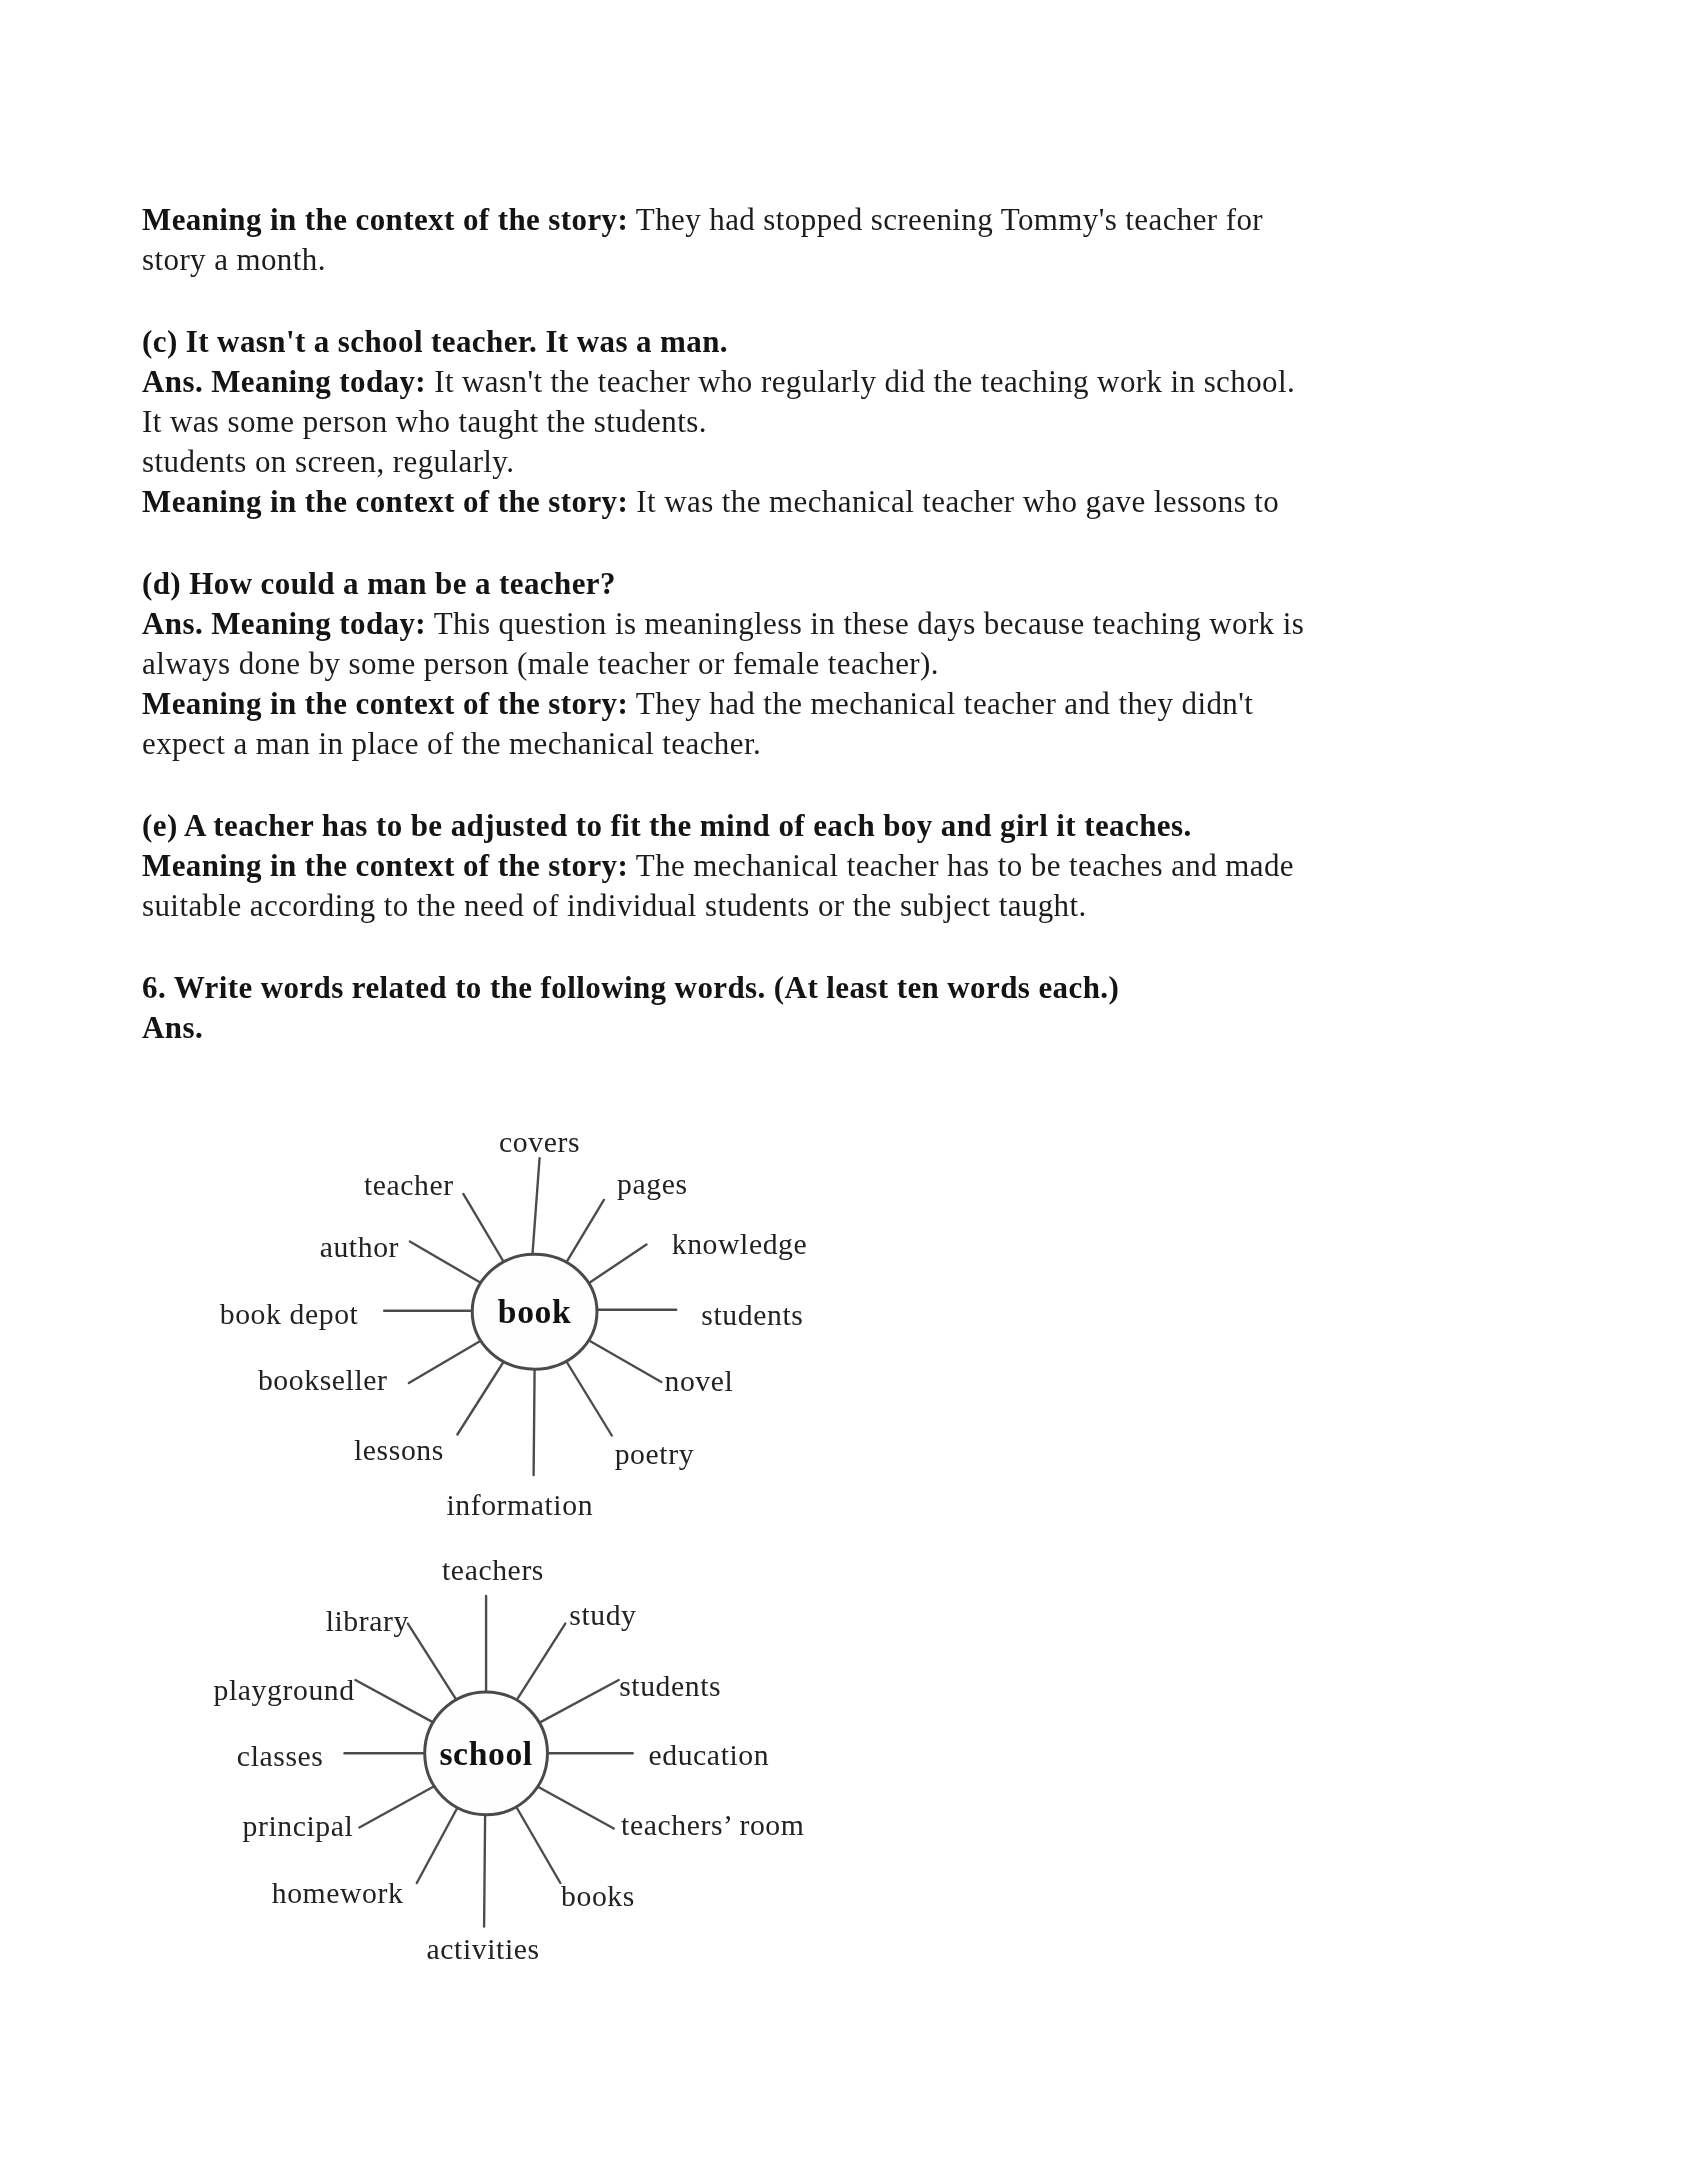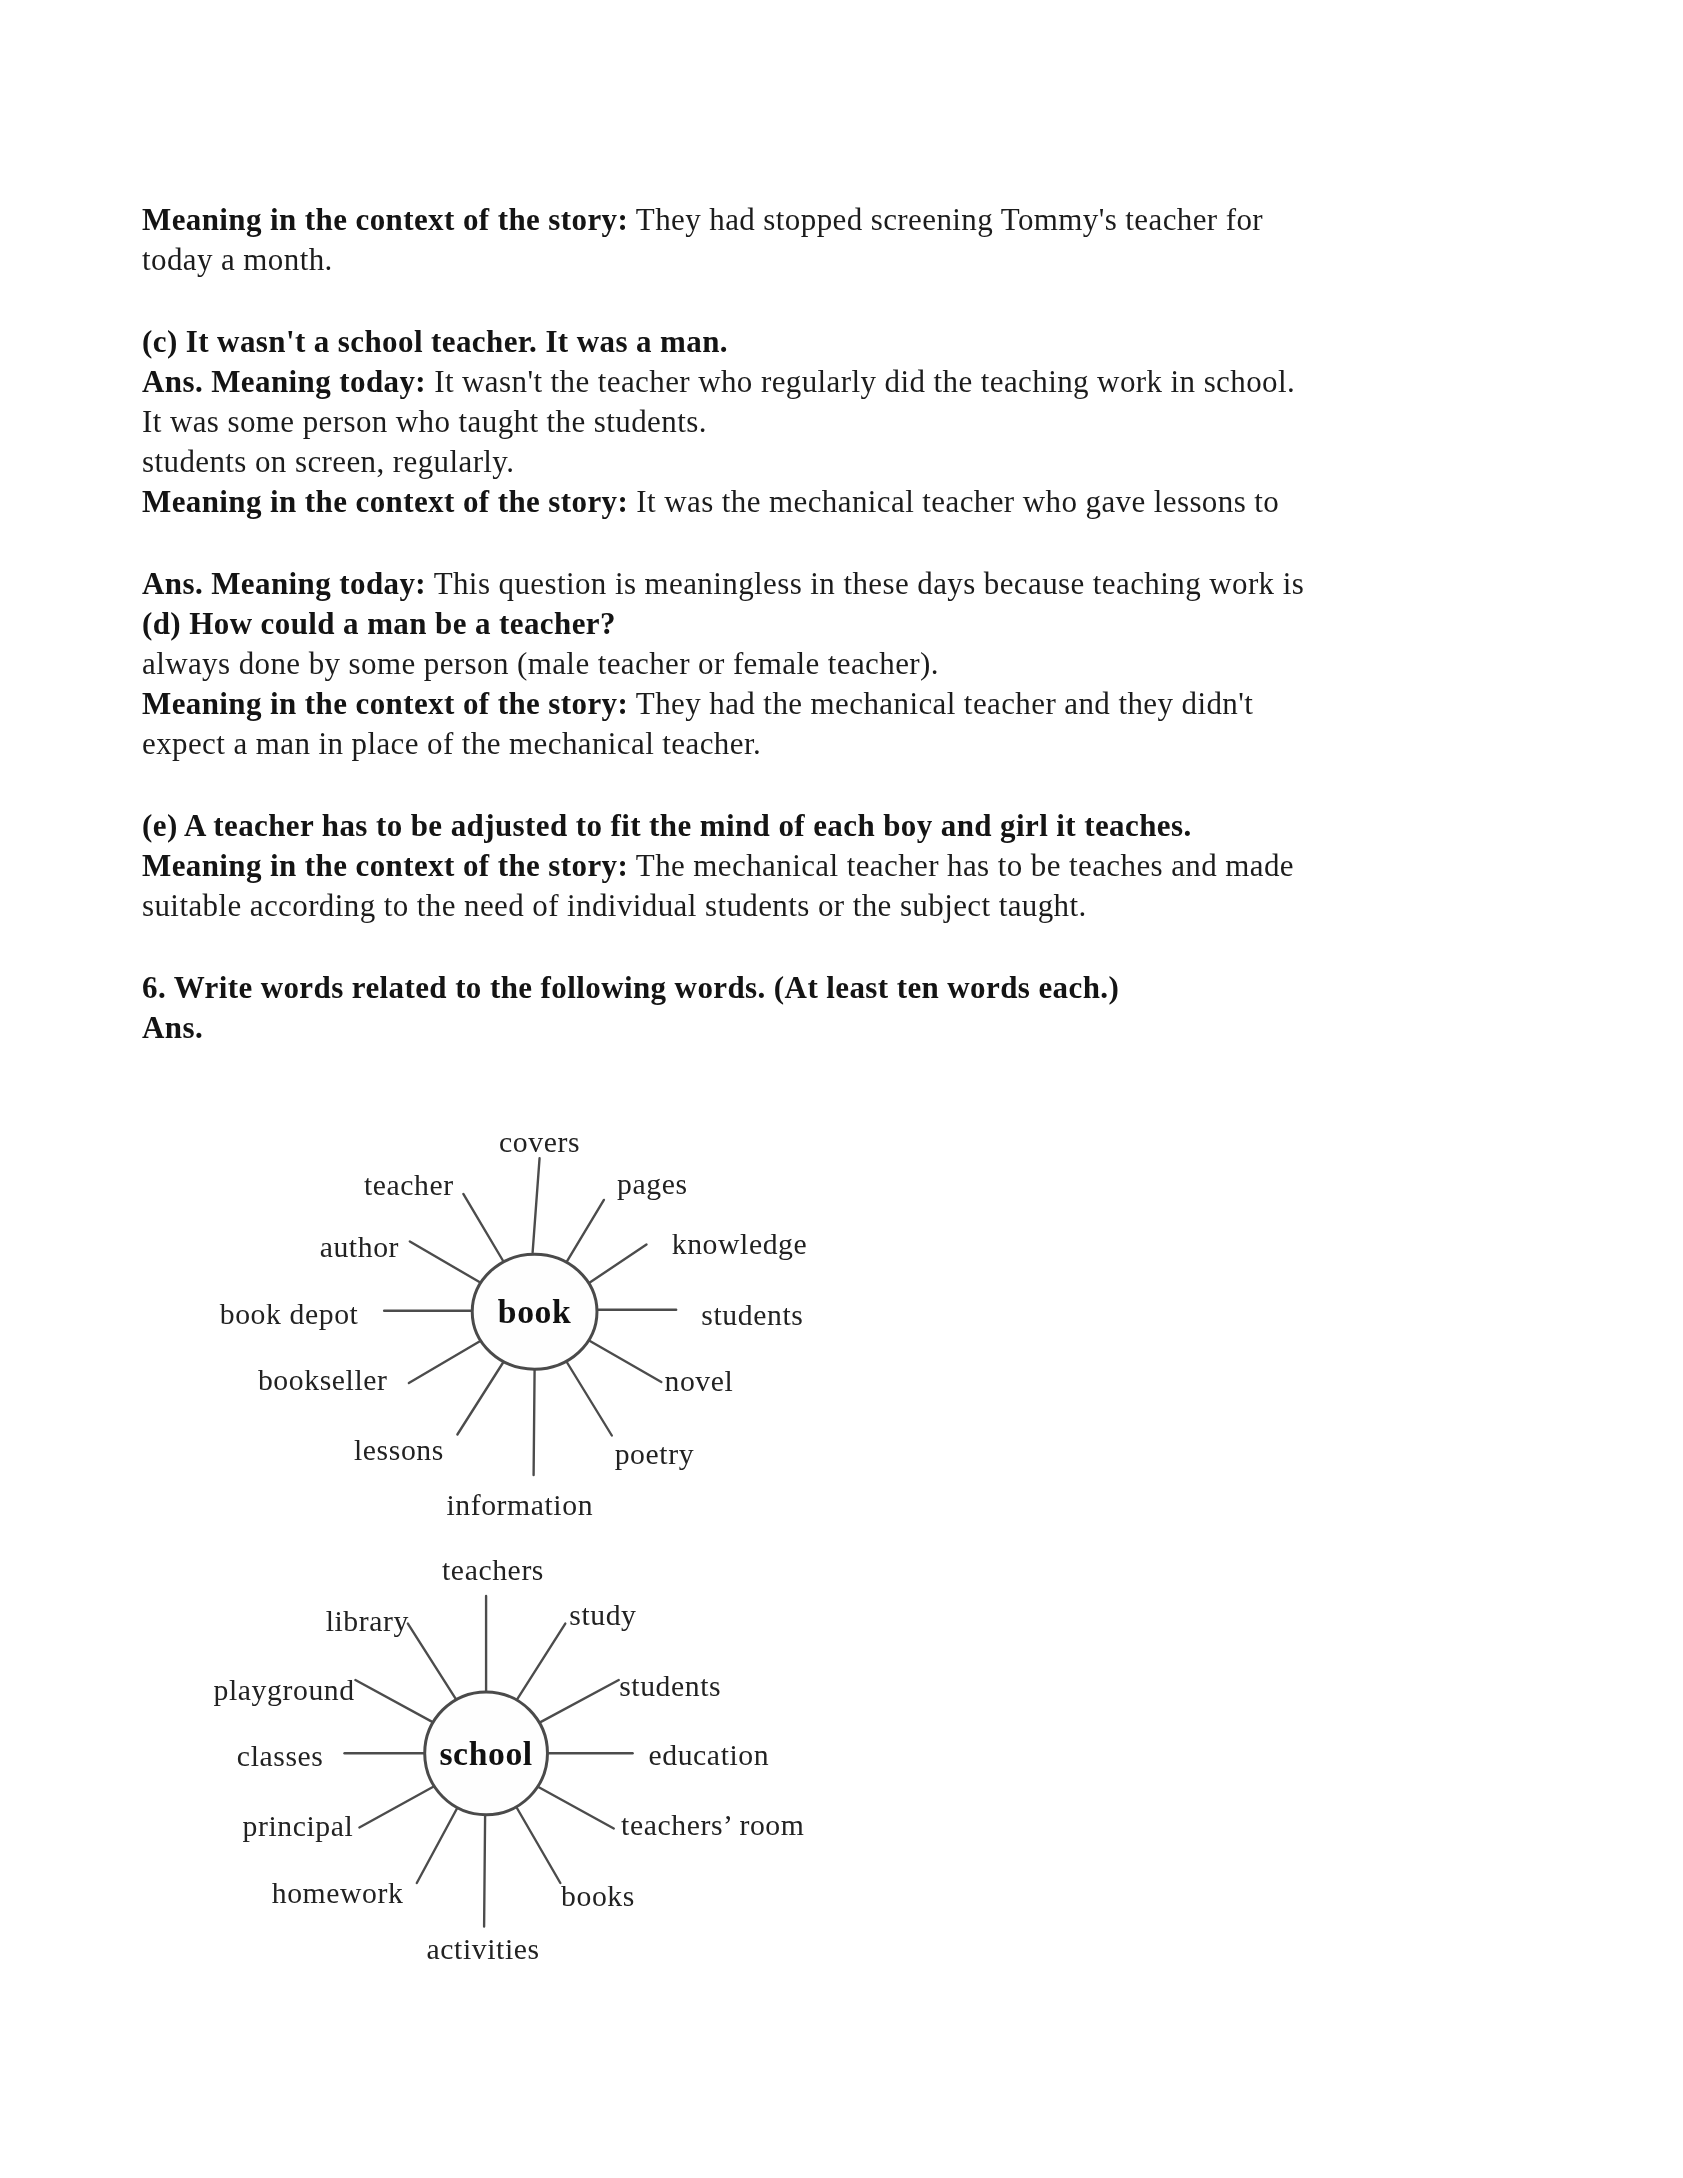--- a/index.html
+++ b/index.html
@@ -59,32 +59,32 @@
     letter-spacing: 0.6px;
   }
 </style>
 </head>
 <body>
 
 <div class="page">
   <div id="text-block">
       <div class="para">
         <div class="tline"><b>Meaning in the context of the story:</b><span> They had stopped screening Tommy's teacher for</span></div>
-        <div class="tline"><span>today a month.</span></div>
+        <div class="tline"><span>story a month.</span></div>
       </div>
       <div class="para">
         <div class="tline"><b>(c) It wasn't a school teacher. It was a man.</b></div>
         <div class="tline"><b>Ans. Meaning today:</b><span> It wasn't the teacher who regularly did the teaching work in school.</span></div>
         <div class="tline"><span>It was some person who taught the students.</span></div>
         <div class="tline"><span>students on screen, regularly.</span></div>
         <div class="tline"><b>Meaning in the context of the story:</b><span> It was the mechanical teacher who gave lessons to</span></div>
       </div>
       <div class="para">
+        <div class="tline"><b>(d) How could a man be a teacher?</b></div>
         <div class="tline"><b>Ans. Meaning today:</b><span> This question is meaningless in these days because teaching work is</span></div>
-        <div class="tline"><b>(d) How could a man be a teacher?</b></div>
         <div class="tline"><span>always done by some person (male teacher or female teacher).</span></div>
         <div class="tline"><b>Meaning in the context of the story:</b><span> They had the mechanical teacher and they didn't</span></div>
         <div class="tline"><span>expect a man in place of the mechanical teacher.</span></div>
       </div>
       <div class="para">
         <div class="tline"><b>(e) A teacher has to be adjusted to fit the mind of each boy and girl it teaches.</b></div>
         <div class="tline"><b>Meaning in the context of the story:</b><span> The mechanical teacher has to be teaches and made</span></div>
         <div class="tline"><span>suitable according to the need of individual students or the subject taught.</span></div>
       </div>
       <div class="para">

